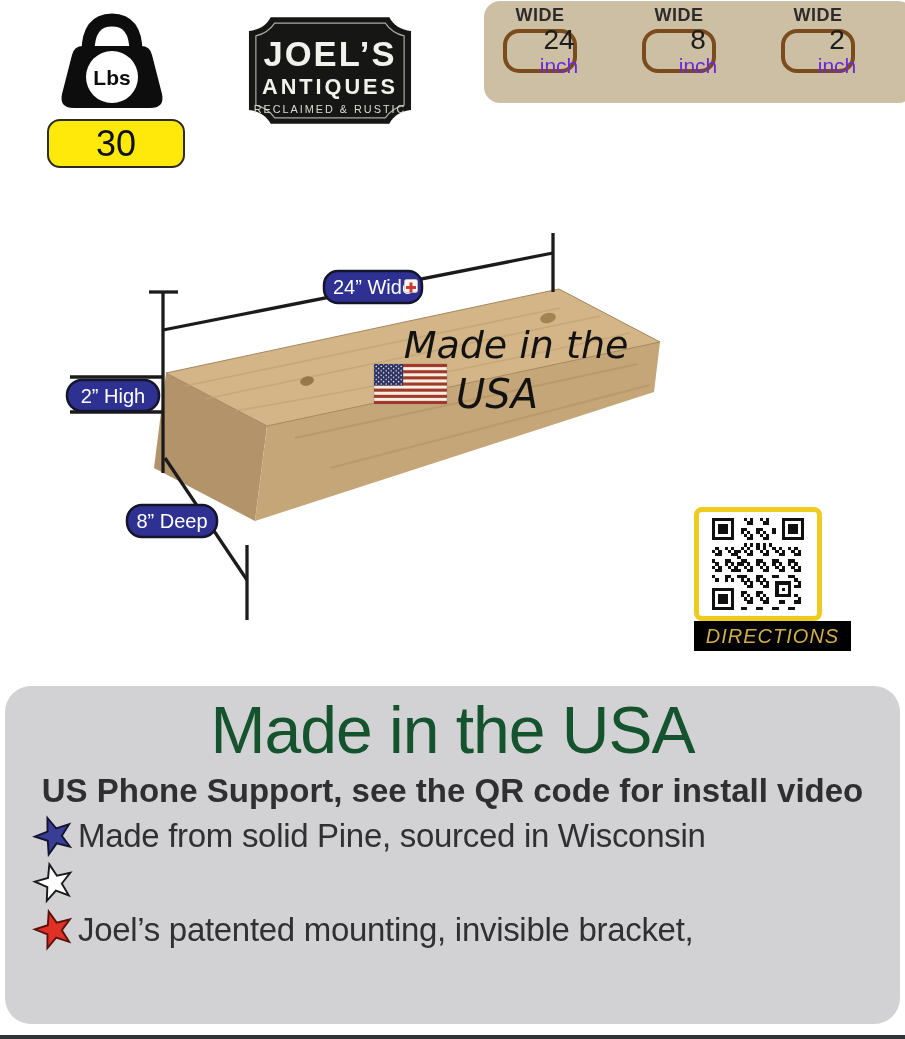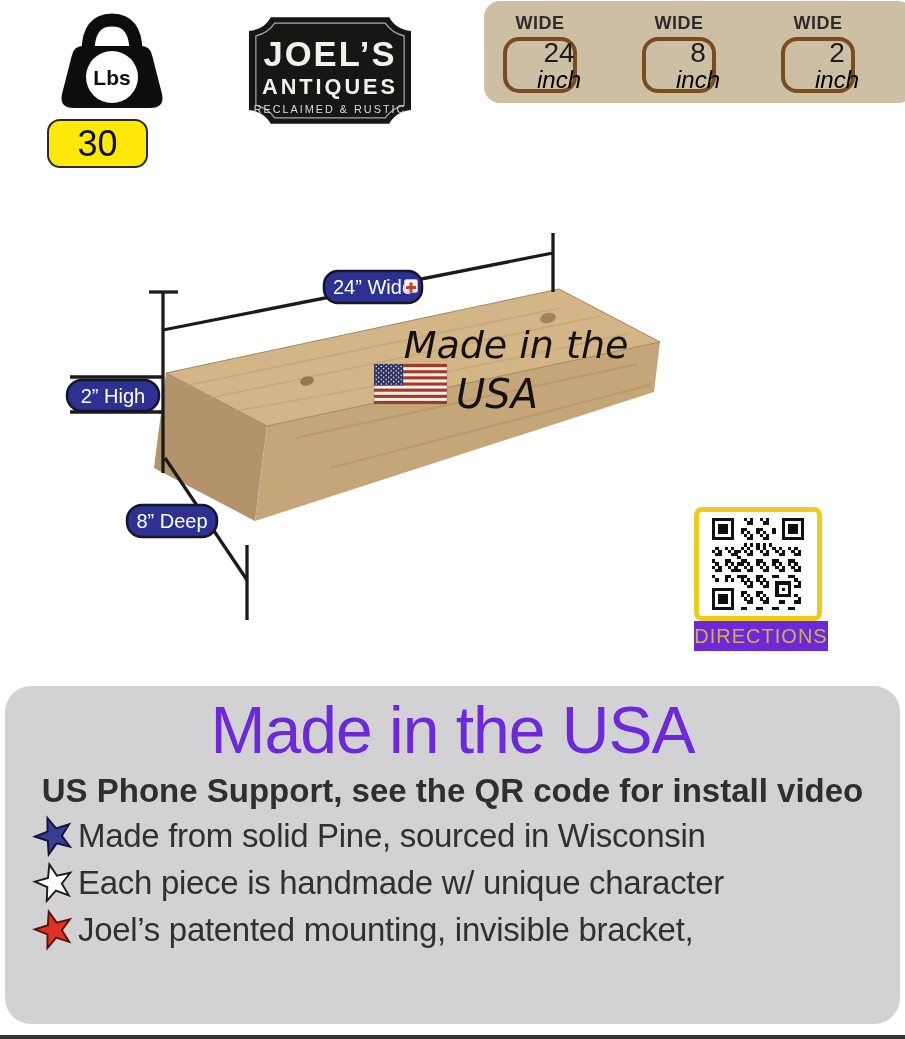--- a/index.html
+++ b/index.html
@@ -1,56 +1,56 @@
 <!DOCTYPE html>
 <html style="--label-blue: #2e3191; --label-border: #15152a; --panel-tan: #cdbfa3; --spec-box-border: #7a4c1d; --weight-yellow: #ffe90a; --wood-top: #d3b587; --wood-front: #c5a678; --wood-side: #b3946a; --qr-gold: #eecb1e; --qr-caption-gold: #d3af49; --footer-gray: #d2d2d4; --star-blue: #383e96; --star-white: #ffffff; --star-red: #e03127; --text-dark: #303032;"><head>
 <meta charset="utf-8">
 <style>
   html,body{margin:0;padding:0;background:#fff;}
   .page{position:relative;width:905px;height:1039px;background:#fff;overflow:hidden;
         font-family:"Liberation Sans",sans-serif;}
 
   
   .weight-svg{position:absolute;left:55px;top:8px;width:115px;height:108px;}
-  .weight-value{position:absolute;left:47px;top:119px;width:101px;height:49px;
+  .weight-value{position:absolute;left:47px;top:119px;width:138px;height:49px;
     background:var(--weight-yellow,#ffe90a);border:2px solid #2b2b1e;border-radius:13px;
     box-sizing:border-box;display:flex;align-items:center;justify-content:center;
     font-size:36px;color:#101010;}
 
   
   .logo-svg{position:absolute;left:246px;top:14px;width:168px;height:113px;}
 
   
   .specs{position:absolute;left:484px;top:1px;width:430px;height:102px;
     background:var(--panel-tan,#cdbfa3);border-radius:16px;box-sizing:border-box;
     display:flex;justify-content:space-between;padding:4px 48px 0 8px;}
   .spec-col{display:flex;flex-direction:column;align-items:center;width:96px;}
-  .spec-label{font-size:18px;font-weight:bold;letter-spacing:.5px;color:#2c2c2c;margin:8px 0 3px;}
-  .spec-box{width:74px;height:56px;border:4px solid var(--spec-box-border,#7a4c1d);
+  .spec-label{font-size:18px;font-weight:bold;letter-spacing:.5px;color:#2c2c2c;margin:0 0 3px;}
+  .spec-box{width:74px;height:44px;border:4px solid var(--spec-box-border,#7a4c1d);
     border-radius:16px;box-sizing:border-box;display:flex;flex-direction:column;
     align-items:center;justify-content:center;line-height:1.05;padding-left:38px;}
   .spec-value{font-size:28px;color:#1d1d1d;}
-  .spec-unit{font-size:24px;color:#000000;font-style:italic;}
+  .spec-unit{font-size:21px;color:#6d28d9;}
 
   
   .diagram-svg{position:absolute;left:0;top:210px;width:905px;height:450px;}
 
   
   .qr-box{position:absolute;left:694px;top:507px;width:128px;height:114px;background:#fff;
     border:5px solid var(--qr-gold,#eecb1e);border-radius:8px;box-sizing:border-box;
     display:flex;align-items:center;justify-content:center;}
-  .qr-caption{position:absolute;left:694px;top:621px;width:134px;height:30px;background:#6d28d9;
+  .qr-caption{position:absolute;left:694px;top:621px;width:157px;height:30px;background:#000000;
     color:var(--qr-caption-gold,#d3af49);font-size:20px;letter-spacing:1px;
-    display:flex;align-items:center;justify-content:center;}
+    display:flex;align-items:center;justify-content:center;font-style:italic;}
 
   
   .footer{position:absolute;left:5px;top:686px;width:895px;height:338px;
     background:var(--footer-gray,#d2d2d4);border-radius:26px;box-sizing:border-box;}
   .footer-title{margin:6px 8px 4px;text-align:center;font-size:66px;font-weight:normal;
-    letter-spacing:-1px;color:#6d28d9;}
+    letter-spacing:-1px;color:#14532d;}
   .footer-subtitle{text-align:center;font-size:33px;font-weight:bold;color:#2f2f31;margin:0;}
   .bullets{position:absolute;left:26px;top:126px;width:850px;}
   .bullet-row{display:flex;align-items:center;gap:1px;height:47px;}
   .bullet-row .star{flex:0 0 46px;width:46px;height:46px;}
   .bullet-text{font-size:33px;color:var(--text-dark,#303032);letter-spacing:-.3px;white-space:nowrap;}
   .bullet-cont{margin-left:59px;height:47px;display:flex;align-items:center;}
 
   .bottom-line{position:absolute;left:0;top:1035px;width:905px;height:4px;background:#323336;}
 
   svg text{font-family:"Liberation Sans",sans-serif;}
@@ -370,21 +370,20 @@
       <div class="bullet-row">
         <svg class="star" viewBox="-24 -24 48 48">
           <polygon points="0,-20 4.8,-6.6 19,-6.2 7.8,2.5 11.8,16.2 0,8.2 -11.8,16.2 -7.8,2.5 -19,-6.2 -4.8,-6.6" transform="rotate(-20)" fill="#383e96" stroke="#14142e" stroke-width="2"></polygon>
         </svg>
         <span class="bullet-text">Made from solid Pine, sourced in Wisconsin</span>
       </div>
       <div class="bullet-row">
         <svg class="star" viewBox="-24 -24 48 48">
           <polygon points="0,-20 4.8,-6.6 19,-6.2 7.8,2.5 11.8,16.2 0,8.2 -11.8,16.2 -7.8,2.5 -19,-6.2 -4.8,-6.6" transform="rotate(-14)" fill="#ffffff" stroke="#1a1a1a" stroke-width="2"></polygon>
         </svg>
-        <span class="bullet-text">Each piece is handmade w/ unique character</span>
       </div>
       <div class="bullet-row">
         <svg class="star" viewBox="-24 -24 48 48">
           <polygon points="0,-20 4.8,-6.6 19,-6.2 7.8,2.5 11.8,16.2 0,8.2 -11.8,16.2 -7.8,2.5 -19,-6.2 -4.8,-6.6" transform="rotate(-16)" fill="#e03127" stroke="#5c120c" stroke-width="2"></polygon>
         </svg>
         <span class="bullet-text">Joel’s patented mounting, invisible bracket,</span>
       </div>
     </div>
   </div>
 

